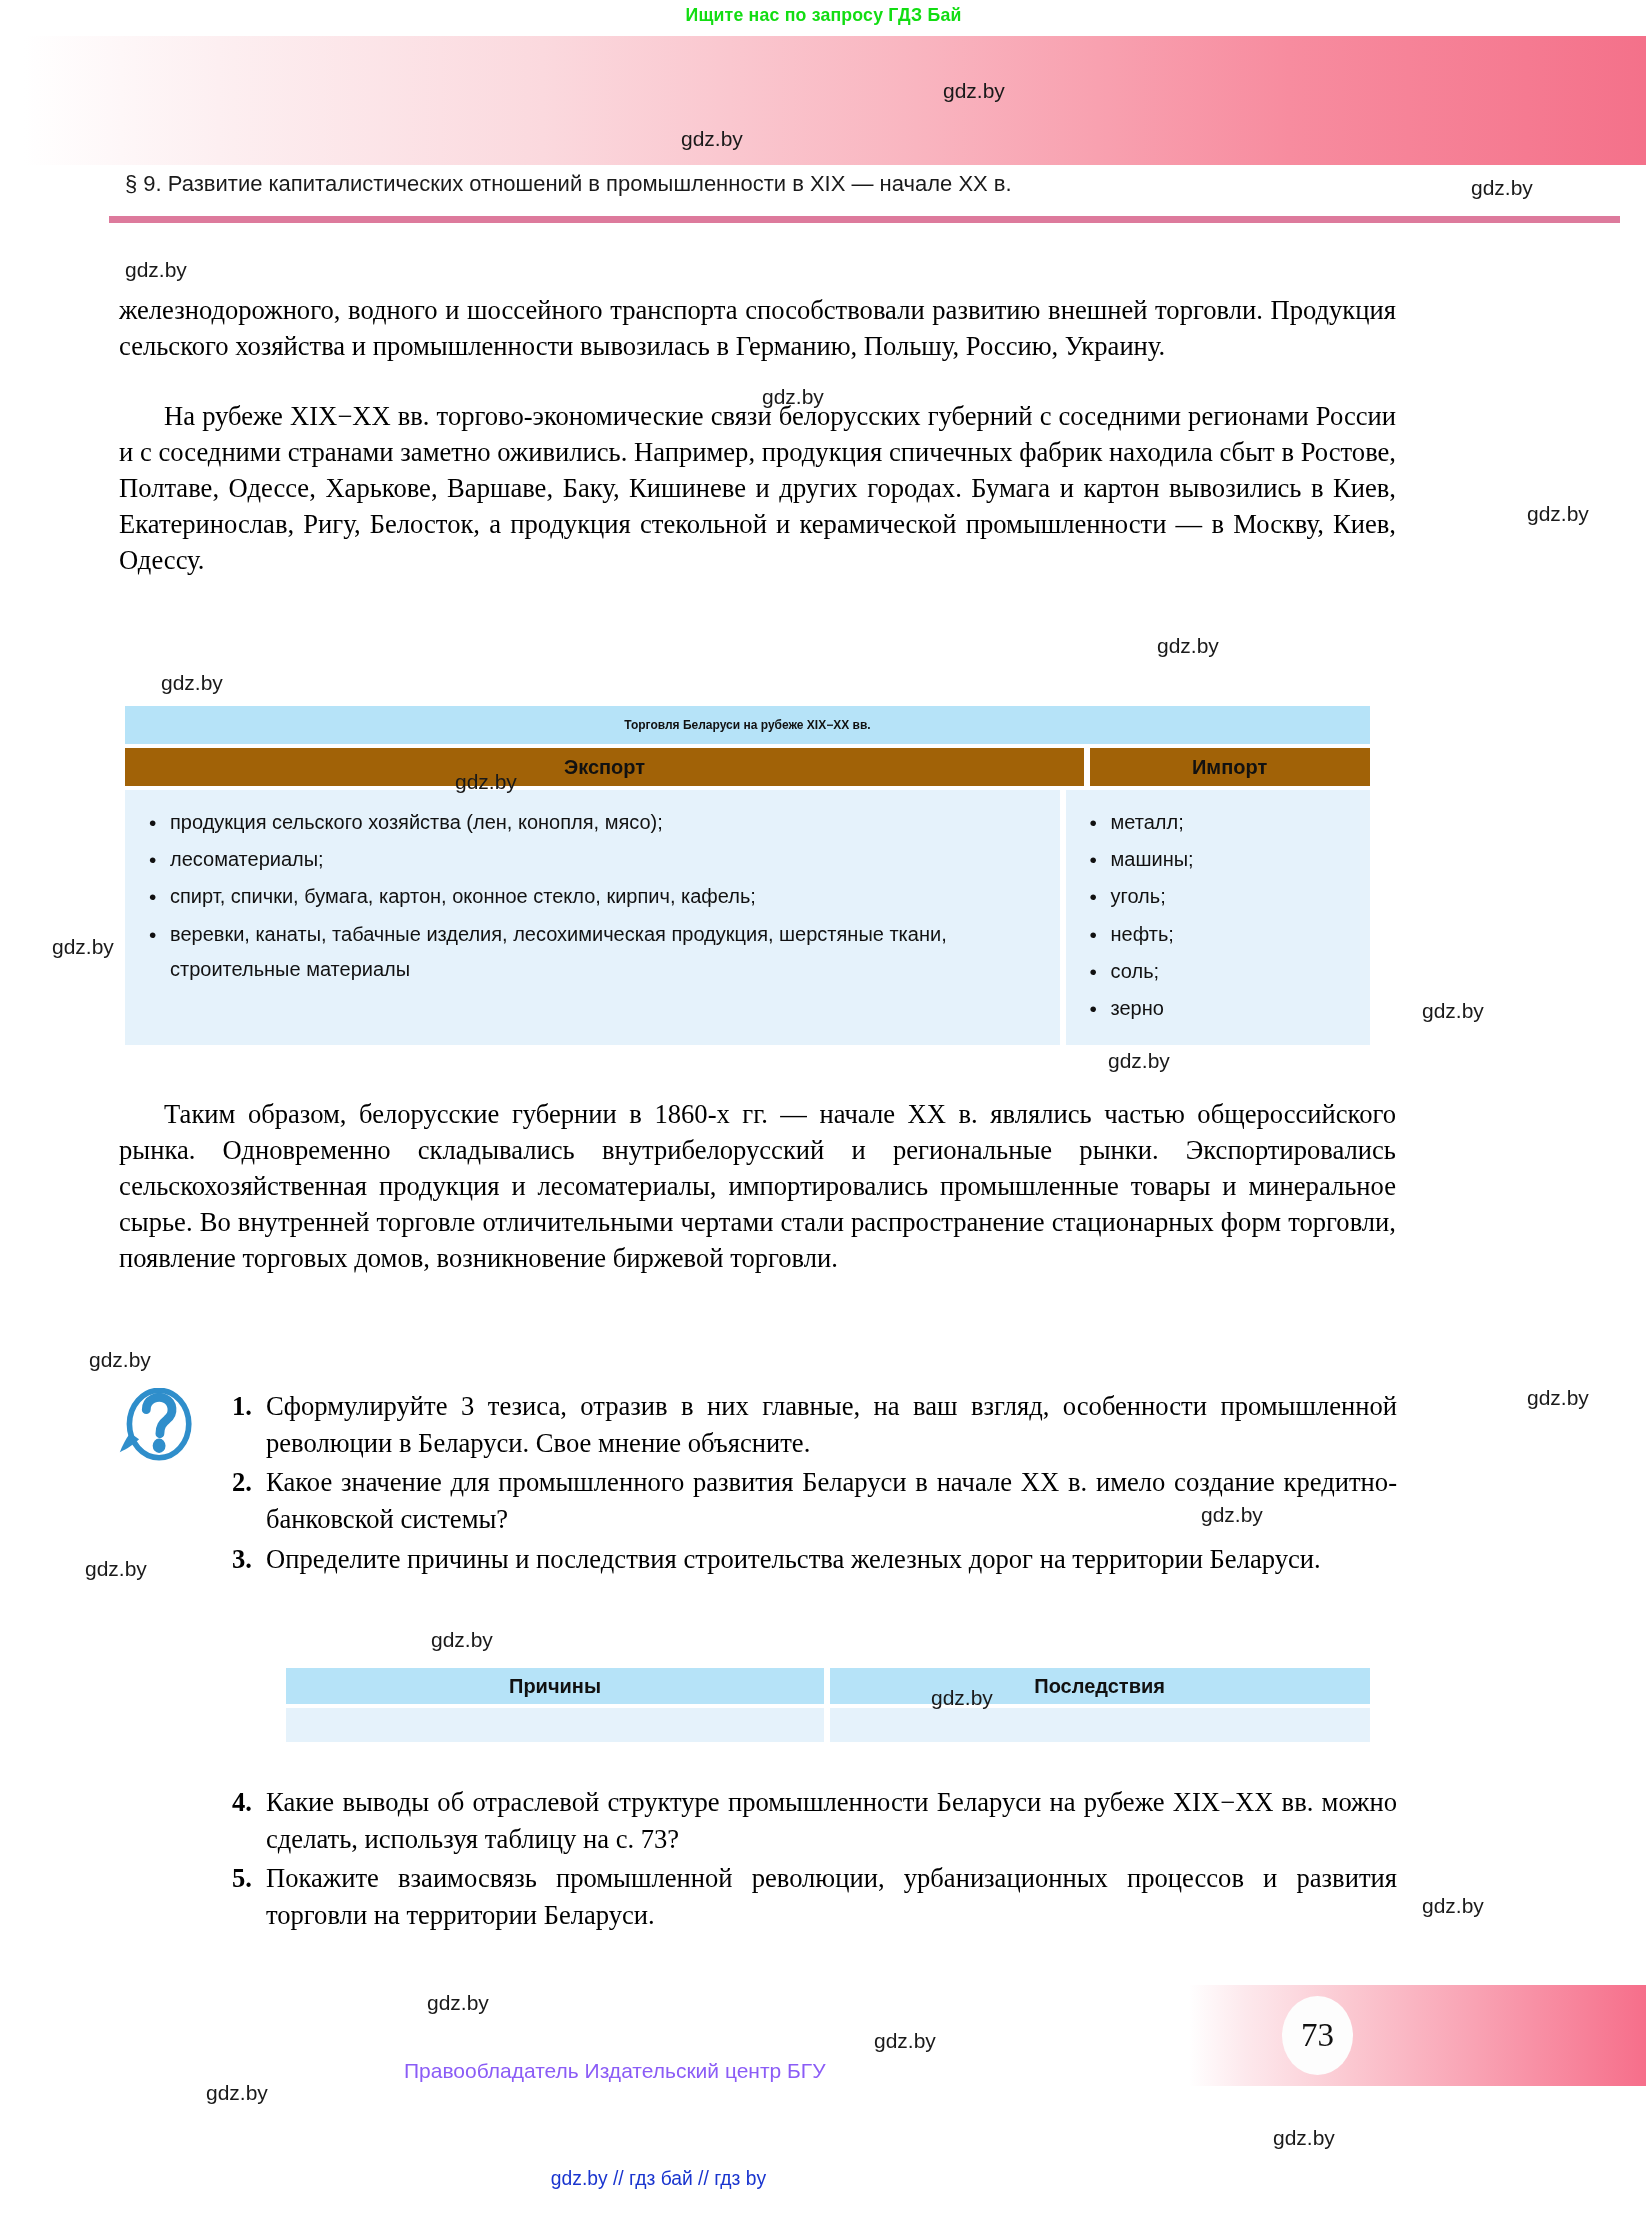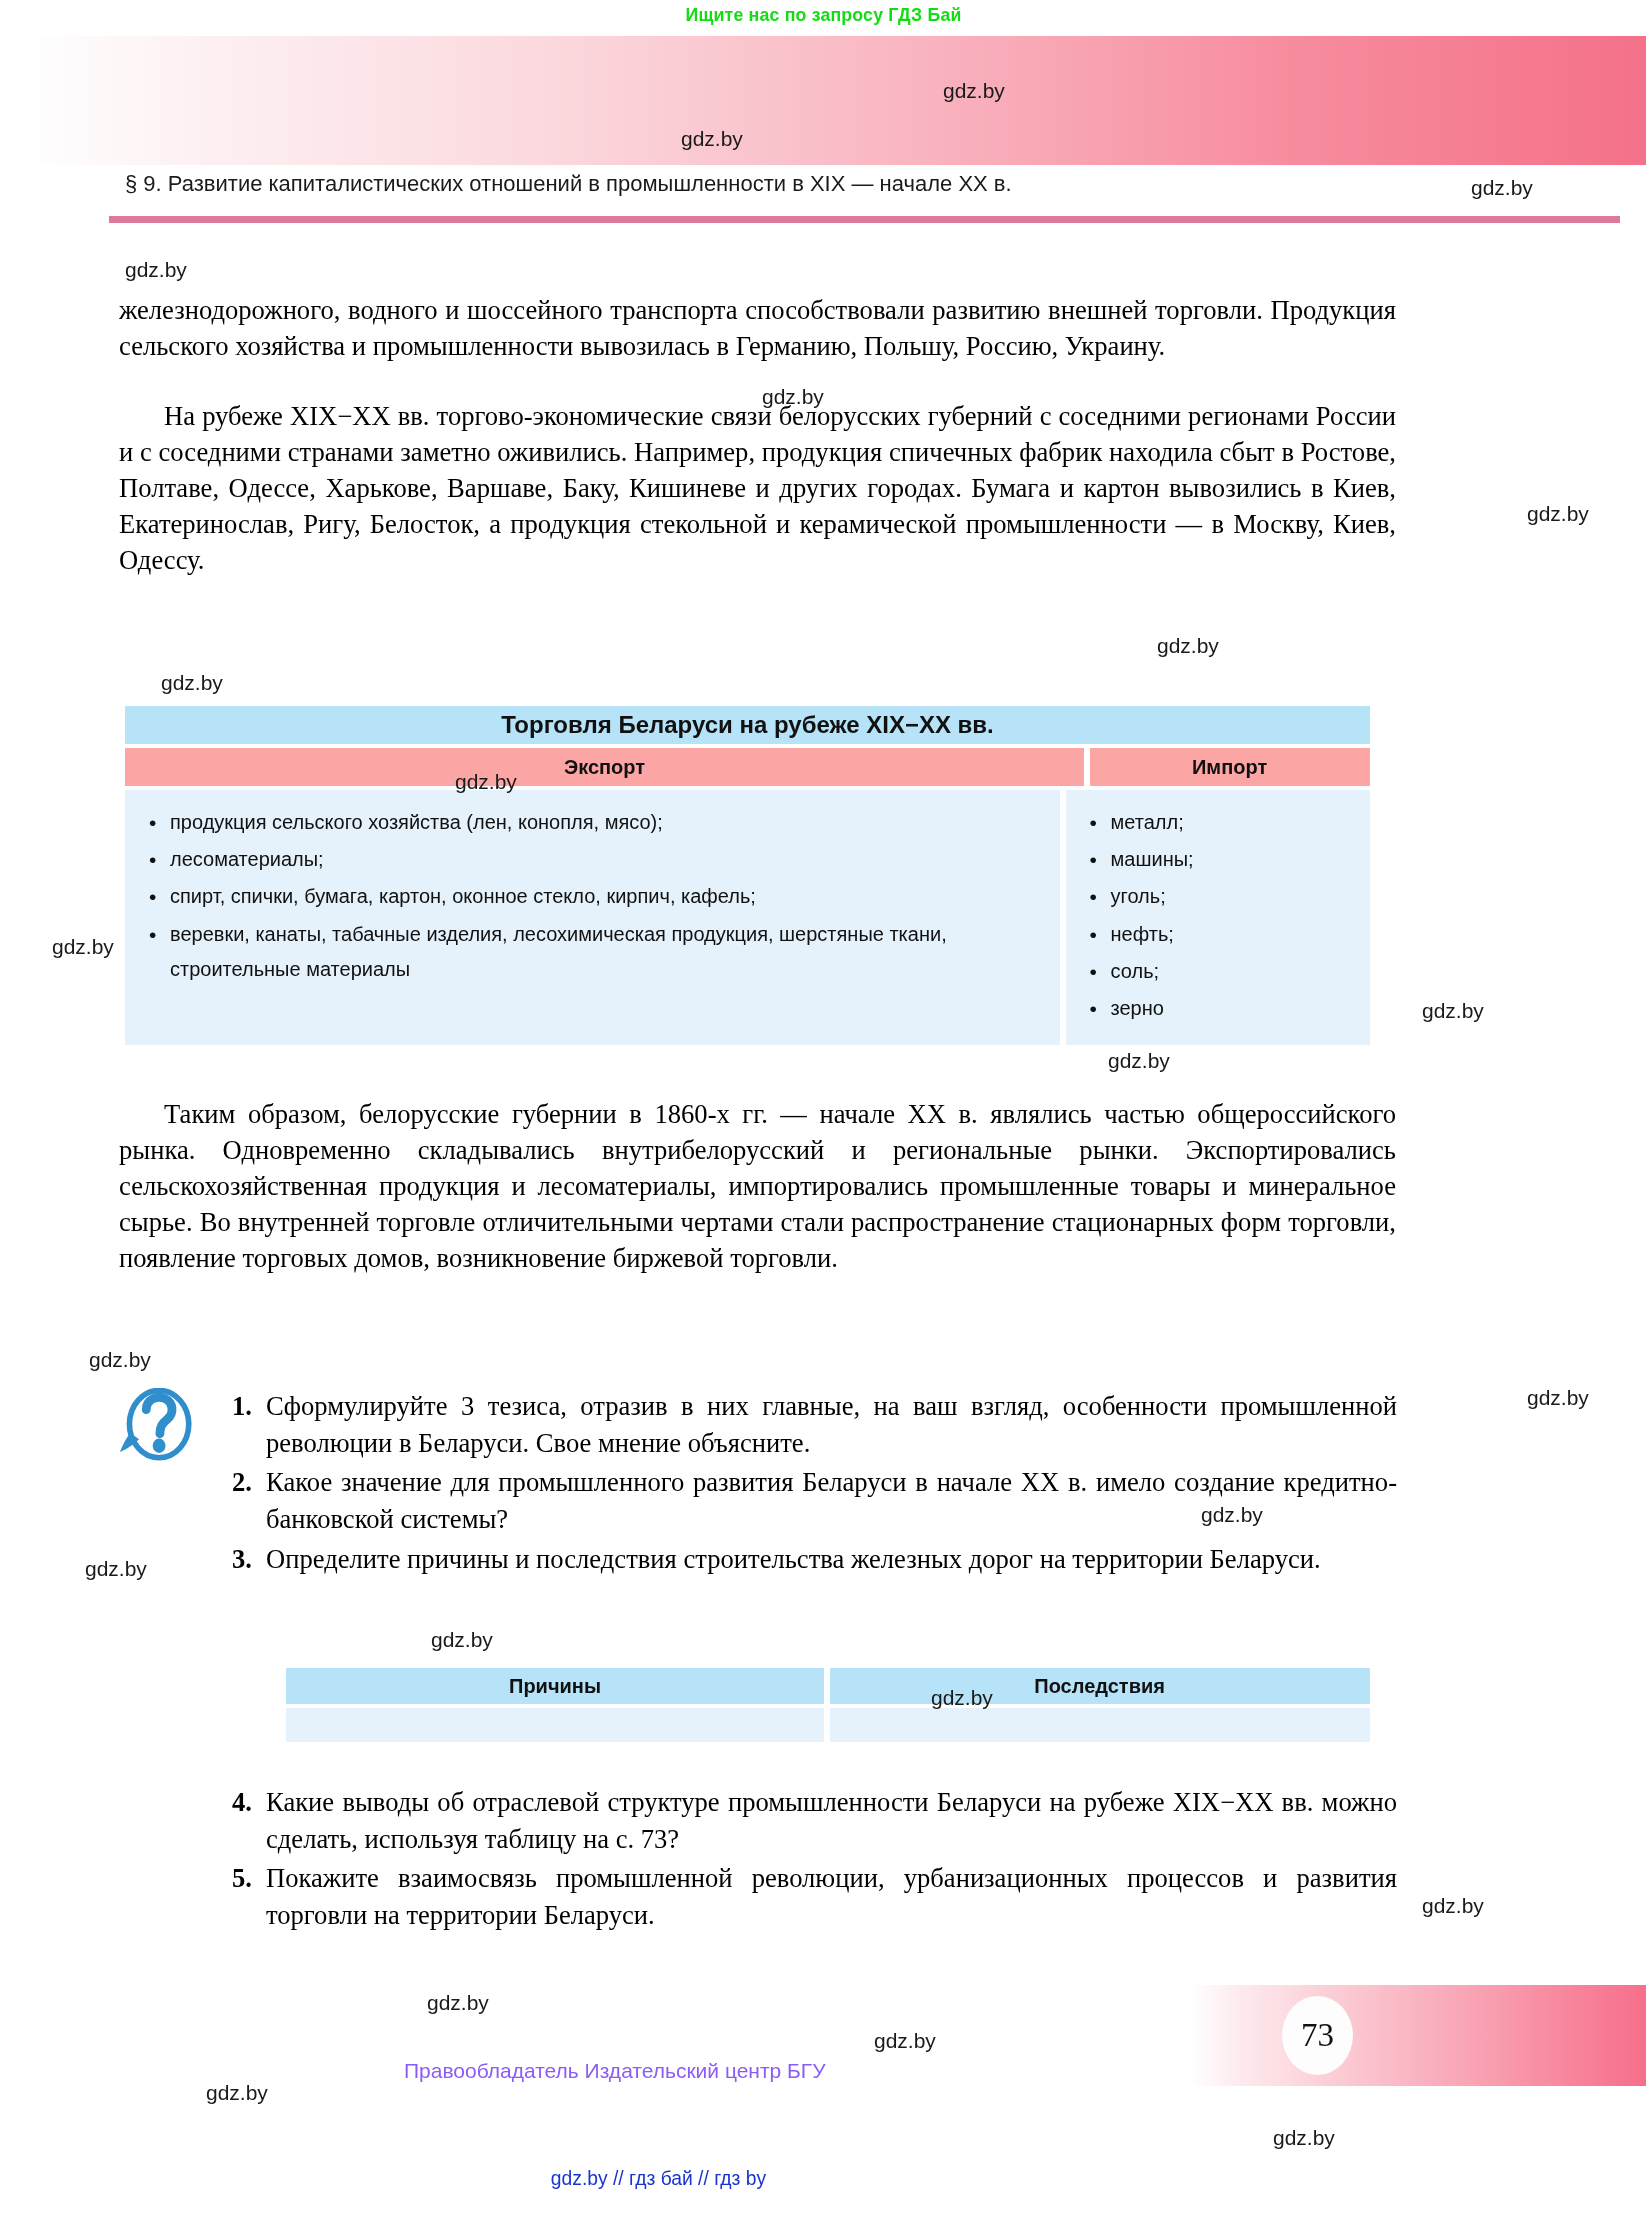--- a/index.html
+++ b/index.html
@@ -92,26 +92,26 @@
     width: 1245px;
   }
   .tt-row { display: flex; }
   .tt-title {
     background: #b6e3f8;
     height: 38px;
     line-height: 38px;
     text-align: center;
     font-family: "Liberation Sans", sans-serif;
     font-weight: bold;
-    font-size: 24px;
+    font-size: 12px;
     color: #111111;
     margin-bottom: 4px;
   }
   .tt-head-left, .tt-head-right {
-    background: #fca5a5;
+    background: #a16207;
     height: 38px;
     line-height: 38px;
     text-align: center;
     font-family: "Liberation Sans", sans-serif;
     font-weight: bold;
     font-size: 20px;
     color: #111111;
   }
   .tt-head-left  { width: 959px; margin-right: 5.6px; }
   .tt-head-right { width: 280px; }

